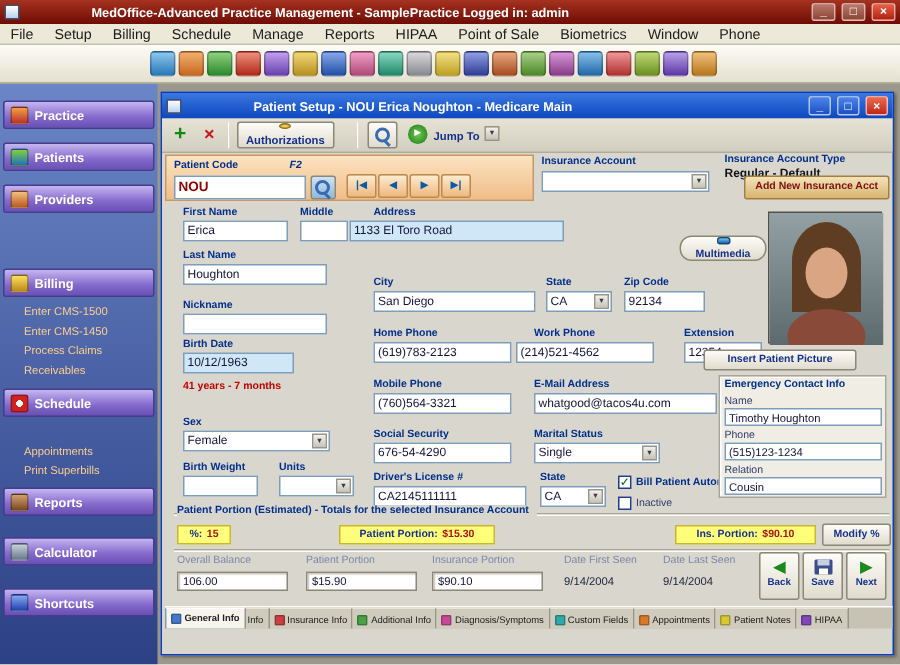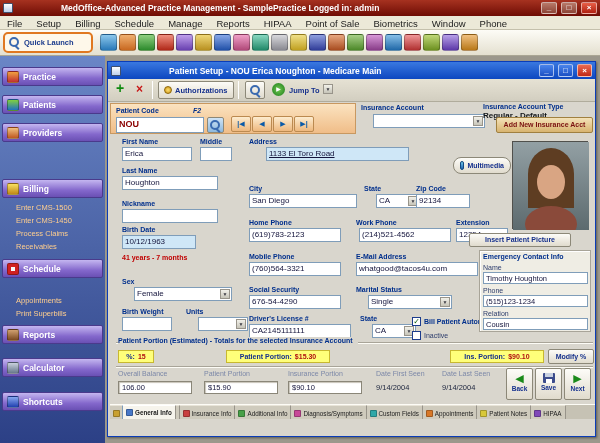--- a/index.html
+++ b/index.html
@@ -31,32 +31,32 @@
   .sicon{width:12px;height:12px;border-radius:2px;border:1px solid rgba(0,0,0,.3);flex:none;}
   .slink{position:absolute;left:16px;font-size:7.5px;color:#ffce8e;white-space:nowrap;}
 
   
   .window{position:absolute;left:107px;top:61px;width:489px;height:376px;background:#d9d6cd;border:1px solid #0a3cb8;box-shadow:1px 1px 2px rgba(0,0,0,.4);}
   .wtitle{position:absolute;left:0;top:0;width:100%;height:17px;background:linear-gradient(#3a78e0,#0d47c0);display:flex;align-items:center;gap:3px;padding:0 3px;color:#fff;font-size:8.5px;font-weight:bold;}
   .cbtn{width:15px;height:13px;font-size:8px;line-height:11px;text-align:center;color:#fff;border:1px solid #ffffff99;border-radius:2px;margin-left:1px;background:linear-gradient(#4a84ec,#1c50c4);}
   .cbtn.close{background:linear-gradient(#ec6a50,#c02818);}
   .wtools{position:absolute;left:0;top:17px;width:100%;height:23px;background:linear-gradient(#e6e2d4,#d2cec0);border-bottom:1px solid #b0ac9c;}
   .sep{position:absolute;top:2px;width:1px;height:18px;background:#aaa694;border-right:1px solid #fff;}
-  .btn3{background:linear-gradient(#fdfcf8,#e0dbcd);border:1px solid #8c8878;border-radius:2px;}
+  .btn3{background:linear-gradient(#fdfcf8,#e0dbcd);border:1px solid #8c8878;border-radius:2px;flex-direction:column;}
   .authbtn{position:absolute;left:50px;top:2px;height:18px;display:flex;align-items:center;gap:3px;padding:0 5px;font-size:7.5px;font-weight:bold;color:#15308c;}
   .key{width:8px;height:8px;border-radius:50%;background:radial-gradient(#ffe070,#c89010);border:1px solid #906808;}
   .jgo{position:absolute;width:13px;height:13px;border-radius:50%;background:radial-gradient(#70c850,#1a7a1a);color:#fff;font-size:6px;line-height:13px;text-align:center;}
 
   
   .pcode{position:absolute;left:2px;top:41px;width:246px;height:31px;background:linear-gradient(#fbe3c0,#f0bd88);border:1px solid #c89860;}
   .lbl{position:absolute;font-size:7px;font-weight:bold;color:#002f8c;white-space:nowrap;}
   .lbl.plain{font-weight:normal;color:#2c3c6c;}
   .in{position:absolute;height:14px;background:#fff;border:1px solid #7f9db9;font-size:8px;color:#14143c;padding:1px 2px;line-height:10px;overflow:hidden;white-space:nowrap;}
   .in.hl{background:#cfe7f7;}
-  .sel{position:absolute;height:14px;background:#fff;border:1px solid #7f9db9;font-size:8px;color:#14143c;padding:1px 13px 1px 2px;line-height:10px;overflow:hidden;white-space:nowrap;margin-left:12px;}
+  .sel{position:absolute;height:14px;background:#fff;border:1px solid #7f9db9;font-size:8px;color:#14143c;padding:1px 13px 1px 2px;line-height:10px;overflow:hidden;white-space:nowrap;}
   .dd{position:absolute;right:1px;top:1px;width:10px;height:10px;background:linear-gradient(#f2f1ea,#c6c4b8);border:1px solid #98948a;font-size:5px;color:#3c3c44;display:flex;align-items:center;justify-content:center;}
   .vcr{position:absolute;top:12px;width:20px;height:16px;font-size:7px;font-weight:bold;color:#0a5aa8;text-align:center;line-height:14px;background:linear-gradient(#fdeccf,#eeb87e);border:1px solid #bb8a50;border-radius:2px;}
   .addins{position:absolute;left:388px;top:55px;width:97px;height:16px;background:linear-gradient(#f4e2b8,#d8b470);border:1px solid #a08040;border-radius:2px;font-size:7px;font-weight:bold;color:#7a1010;text-align:center;line-height:14px;}
 
   .chk{position:absolute;width:9px;height:9px;background:#fff;border:1px solid #1c3c8c;font-size:8px;line-height:8px;text-align:center;color:#0a5a0a;font-weight:bold;}
   .age{position:absolute;font-size:7px;font-weight:bold;color:#c00000;white-space:nowrap;}
 
   .mmbtn{position:absolute;left:345px;top:95px;width:58px;height:17px;border-radius:8px;display:flex;align-items:center;gap:3px;padding:0 6px;font-size:7px;font-weight:bold;color:#15308c;}
   .mmic{width:9px;height:9px;border-radius:2px;background:linear-gradient(#70c8e8,#2060b0);border:1px solid #104880;}
   .photo{position:absolute;left:404px;top:79px;width:76px;height:88px;border:1px solid #50504c;}
@@ -109,24 +109,20 @@
     <span class="mi">Manage</span>
     <span class="mi">Reports</span>
     <span class="mi">HIPAA</span>
     <span class="mi">Point of Sale</span>
     <span class="mi">Biometrics</span>
     <span class="mi">Window</span>
     <span class="mi">Phone</span>
   </div>
 
   <div class="toolbar">
-    <div class="ql">
-      <span class="mag"></span>
-      <span>Quick Launch</span>
-    </div>
     <span class="ticon" style="left:100px;background:linear-gradient(#8cc8ec,#2878b8);"></span>
     <span class="ticon" style="left:119px;background:linear-gradient(#f0b070,#c86820);"></span>
     <span class="ticon" style="left:138px;background:linear-gradient(#90d080,#2c8a2c);"></span>
     <span class="ticon" style="left:157px;background:linear-gradient(#f09080,#b02818);"></span>
     <span class="ticon" style="left:176px;background:linear-gradient(#c0a0ec,#6840b0);"></span>
     <span class="ticon" style="left:195px;background:linear-gradient(#f0d878,#b89020);"></span>
     <span class="ticon" style="left:214px;background:linear-gradient(#88a8e8,#2050a8);"></span>
     <span class="ticon" style="left:233px;background:linear-gradient(#f0a0c8,#b04878);"></span>
     <span class="ticon" style="left:252px;background:linear-gradient(#88d8c0,#208868);"></span>
     <span class="ticon" style="left:271px;background:linear-gradient(#d8d8dc,#888890);"></span>
@@ -249,35 +245,35 @@
     </div>
     <span class="lbl" style="left:14px;top:246px;">Birth Weight</span>
     <div class="in" style="left:14px;top:255px;width:50px;"></div>
     <span class="lbl" style="left:78px;top:246px;">Units</span>
     <div class="sel" style="left:78px;top:255px;width:50px;">
       <span></span>
       <span class="dd">▼</span>
     </div>
 
     <span class="lbl" style="left:141px;top:76px;">Address</span>
-    <div class="in hl" style="left:158px;top:85px;width:143px;text-decoration:underline;">1133 El Toro Road</div>
+    <div class="in hl" style="left:125px;top:85px;width:143px;">1133 El Toro Road</div>
     <span class="lbl" style="left:141px;top:123px;">City</span>
     <div class="in" style="left:141px;top:132px;width:108px;">San Diego</div>
     <span class="lbl" style="left:256px;top:123px;">State</span>
     <div class="sel" style="left:256px;top:132px;width:44px;">
       <span>CA</span>
       <span class="dd">▼</span>
     </div>
     <span class="lbl" style="left:308px;top:123px;">Zip Code</span>
     <div class="in" style="left:308px;top:132px;width:54px;">92134</div>
 
     <span class="lbl" style="left:141px;top:157px;">Home Phone</span>
     <div class="in" style="left:141px;top:166px;width:92px;">(619)783-2123</div>
     <span class="lbl" style="left:248px;top:157px;">Work Phone</span>
-    <div class="in" style="left:251px;top:166px;width:92px;">(214)521-4562</div>
+    <div class="in" style="left:236px;top:166px;width:92px;">(214)521-4562</div>
     <span class="lbl" style="left:348px;top:157px;">Extension</span>
     <div class="in" style="left:348px;top:166px;width:52px;">12354</div>
 
     <span class="lbl" style="left:141px;top:191px;">Mobile Phone</span>
     <div class="in" style="left:141px;top:200px;width:92px;">(760)564-3321</div>
     <span class="lbl" style="left:248px;top:191px;">E-Mail Address</span>
     <div class="in" style="left:248px;top:200px;width:122px;">whatgood@tacos4u.com</div>
 
     <span class="lbl" style="left:141px;top:224px;">Social Security</span>
     <div class="in" style="left:141px;top:233px;width:92px;">676-54-4290</div>

